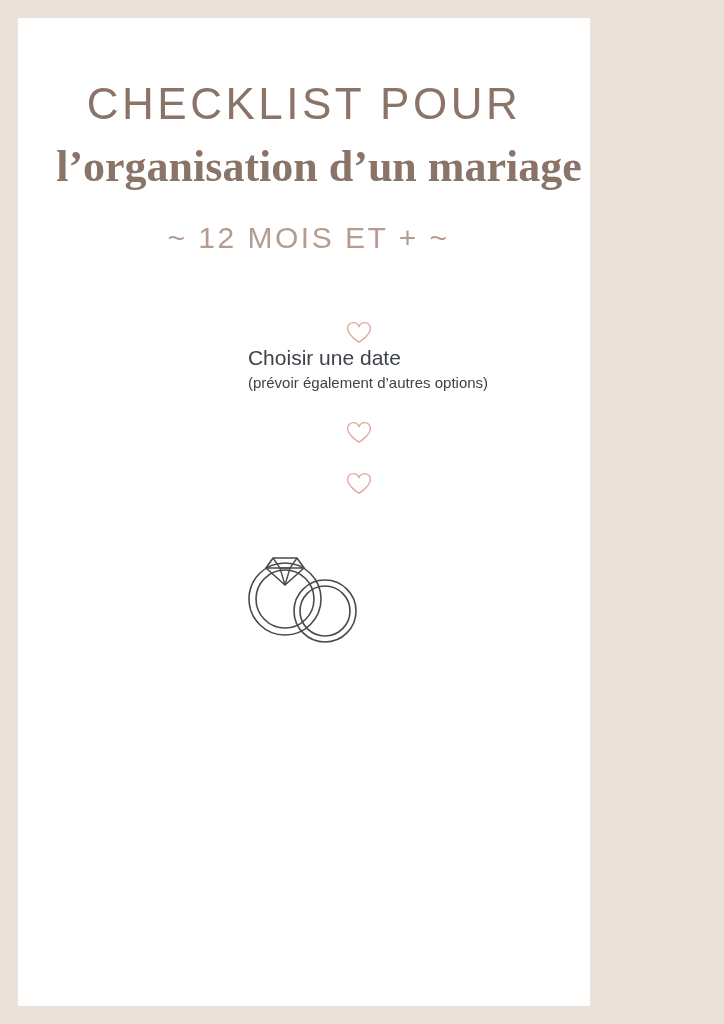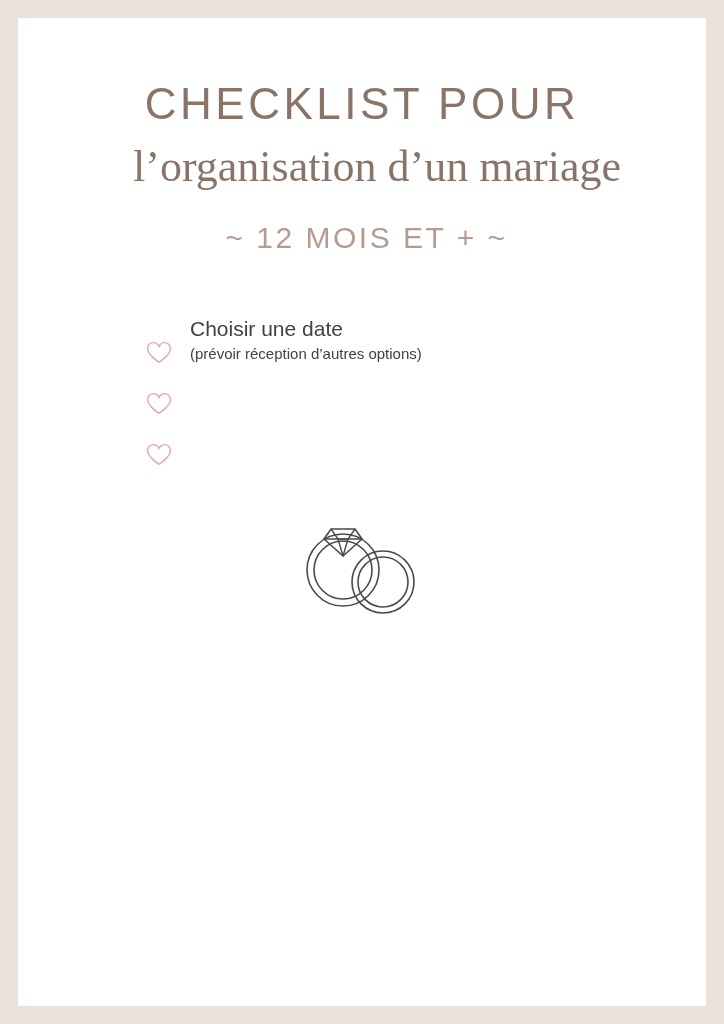--- a/index.html
+++ b/index.html
@@ -10,64 +10,65 @@
     width: 724px;
     height: 1024px;
     background: #e9e1da;
     font-family: "Liberation Sans", sans-serif;
     overflow: hidden;
   }
   .page {
     position: absolute;
     left: 18px;
     top: 18px;
-    width: 688px;
+    width: 572px;
     height: 988px;
     background: #ffffff;
     box-sizing: border-box;
   }
   .header {
     text-align: center;
     padding-top: 62px;
   }
   .title-main {
     font-family: "Liberation Sans", sans-serif;
     font-size: 44px;
     letter-spacing: 3.5px;
     color: #8a7468;
     font-weight: 400;
     line-height: 1.1;
   }
   .title-sub {
     font-family: "Liberation Serif", serif;
     font-size: 44px;
     color: #8a7468;
-    font-weight: 400;
+    font-weight: 700;
     margin-top: 14px;
     line-height: 1.15;
     padding-left: 30px;
   }
   .title-period {
     font-family: "Liberation Sans", sans-serif;
     font-size: 30px;
     letter-spacing: 2.5px;
     color: #b59c90;
     font-weight: 400;
     margin-top: 28px;
     margin-left: 9px;
   }
   .checklist {
     margin: 60px 0 0 0;
     padding: 0 0 0 128px;
     list-style: none;
   }
   .item {
     display: flex;
-    align-items: flex-end;
+    align-items: center;
     margin-bottom: 22px;
+    flex-direction: column;
   }
   .heart-icon {
     width: 26px;
     min-width: 26px;
     margin-right: 18px;
     padding-top: 6px;
     line-height: 1;
   }
   .heart-icon svg {
     display: block;
@@ -106,21 +107,21 @@
   <ul class="checklist">
 
     <li class="item">
       <span class="heart-icon">
         <svg width="26" height="23" viewBox="0 0 26 23" fill="none" xmlns="http://www.w3.org/2000/svg">
           <path d="M13 21.2C13 21.2 1.6 14.2 1.6 7.6C1.6 4.1 4.2 1.6 7.3 1.6C9.8 1.6 11.9 3.2 13 5.4C14.1 3.2 16.2 1.6 18.7 1.6C21.8 1.6 24.4 4.1 24.4 7.6C24.4 14.2 13 21.2 13 21.2Z" stroke="#e0aaa4" stroke-width="1.4" fill="none"></path>
         </svg>
       </span>
       <span class="item-text">
         <span>Choisir une date</span>
-        <span class="item-note">(prévoir réception d’autres options)</span>
+        <span class="item-note">(prévoir également d’autres options)</span>
       </span>
     </li>
 
     <li class="item">
       <span class="heart-icon">
         <svg width="26" height="23" viewBox="0 0 26 23" fill="none" xmlns="http://www.w3.org/2000/svg">
           <path d="M13 21.2C13 21.2 1.6 14.2 1.6 7.6C1.6 4.1 4.2 1.6 7.3 1.6C9.8 1.6 11.9 3.2 13 5.4C14.1 3.2 16.2 1.6 18.7 1.6C21.8 1.6 24.4 4.1 24.4 7.6C24.4 14.2 13 21.2 13 21.2Z" stroke="#e0aaa4" stroke-width="1.4" fill="none"></path>
         </svg>
       </span>
     </li>

